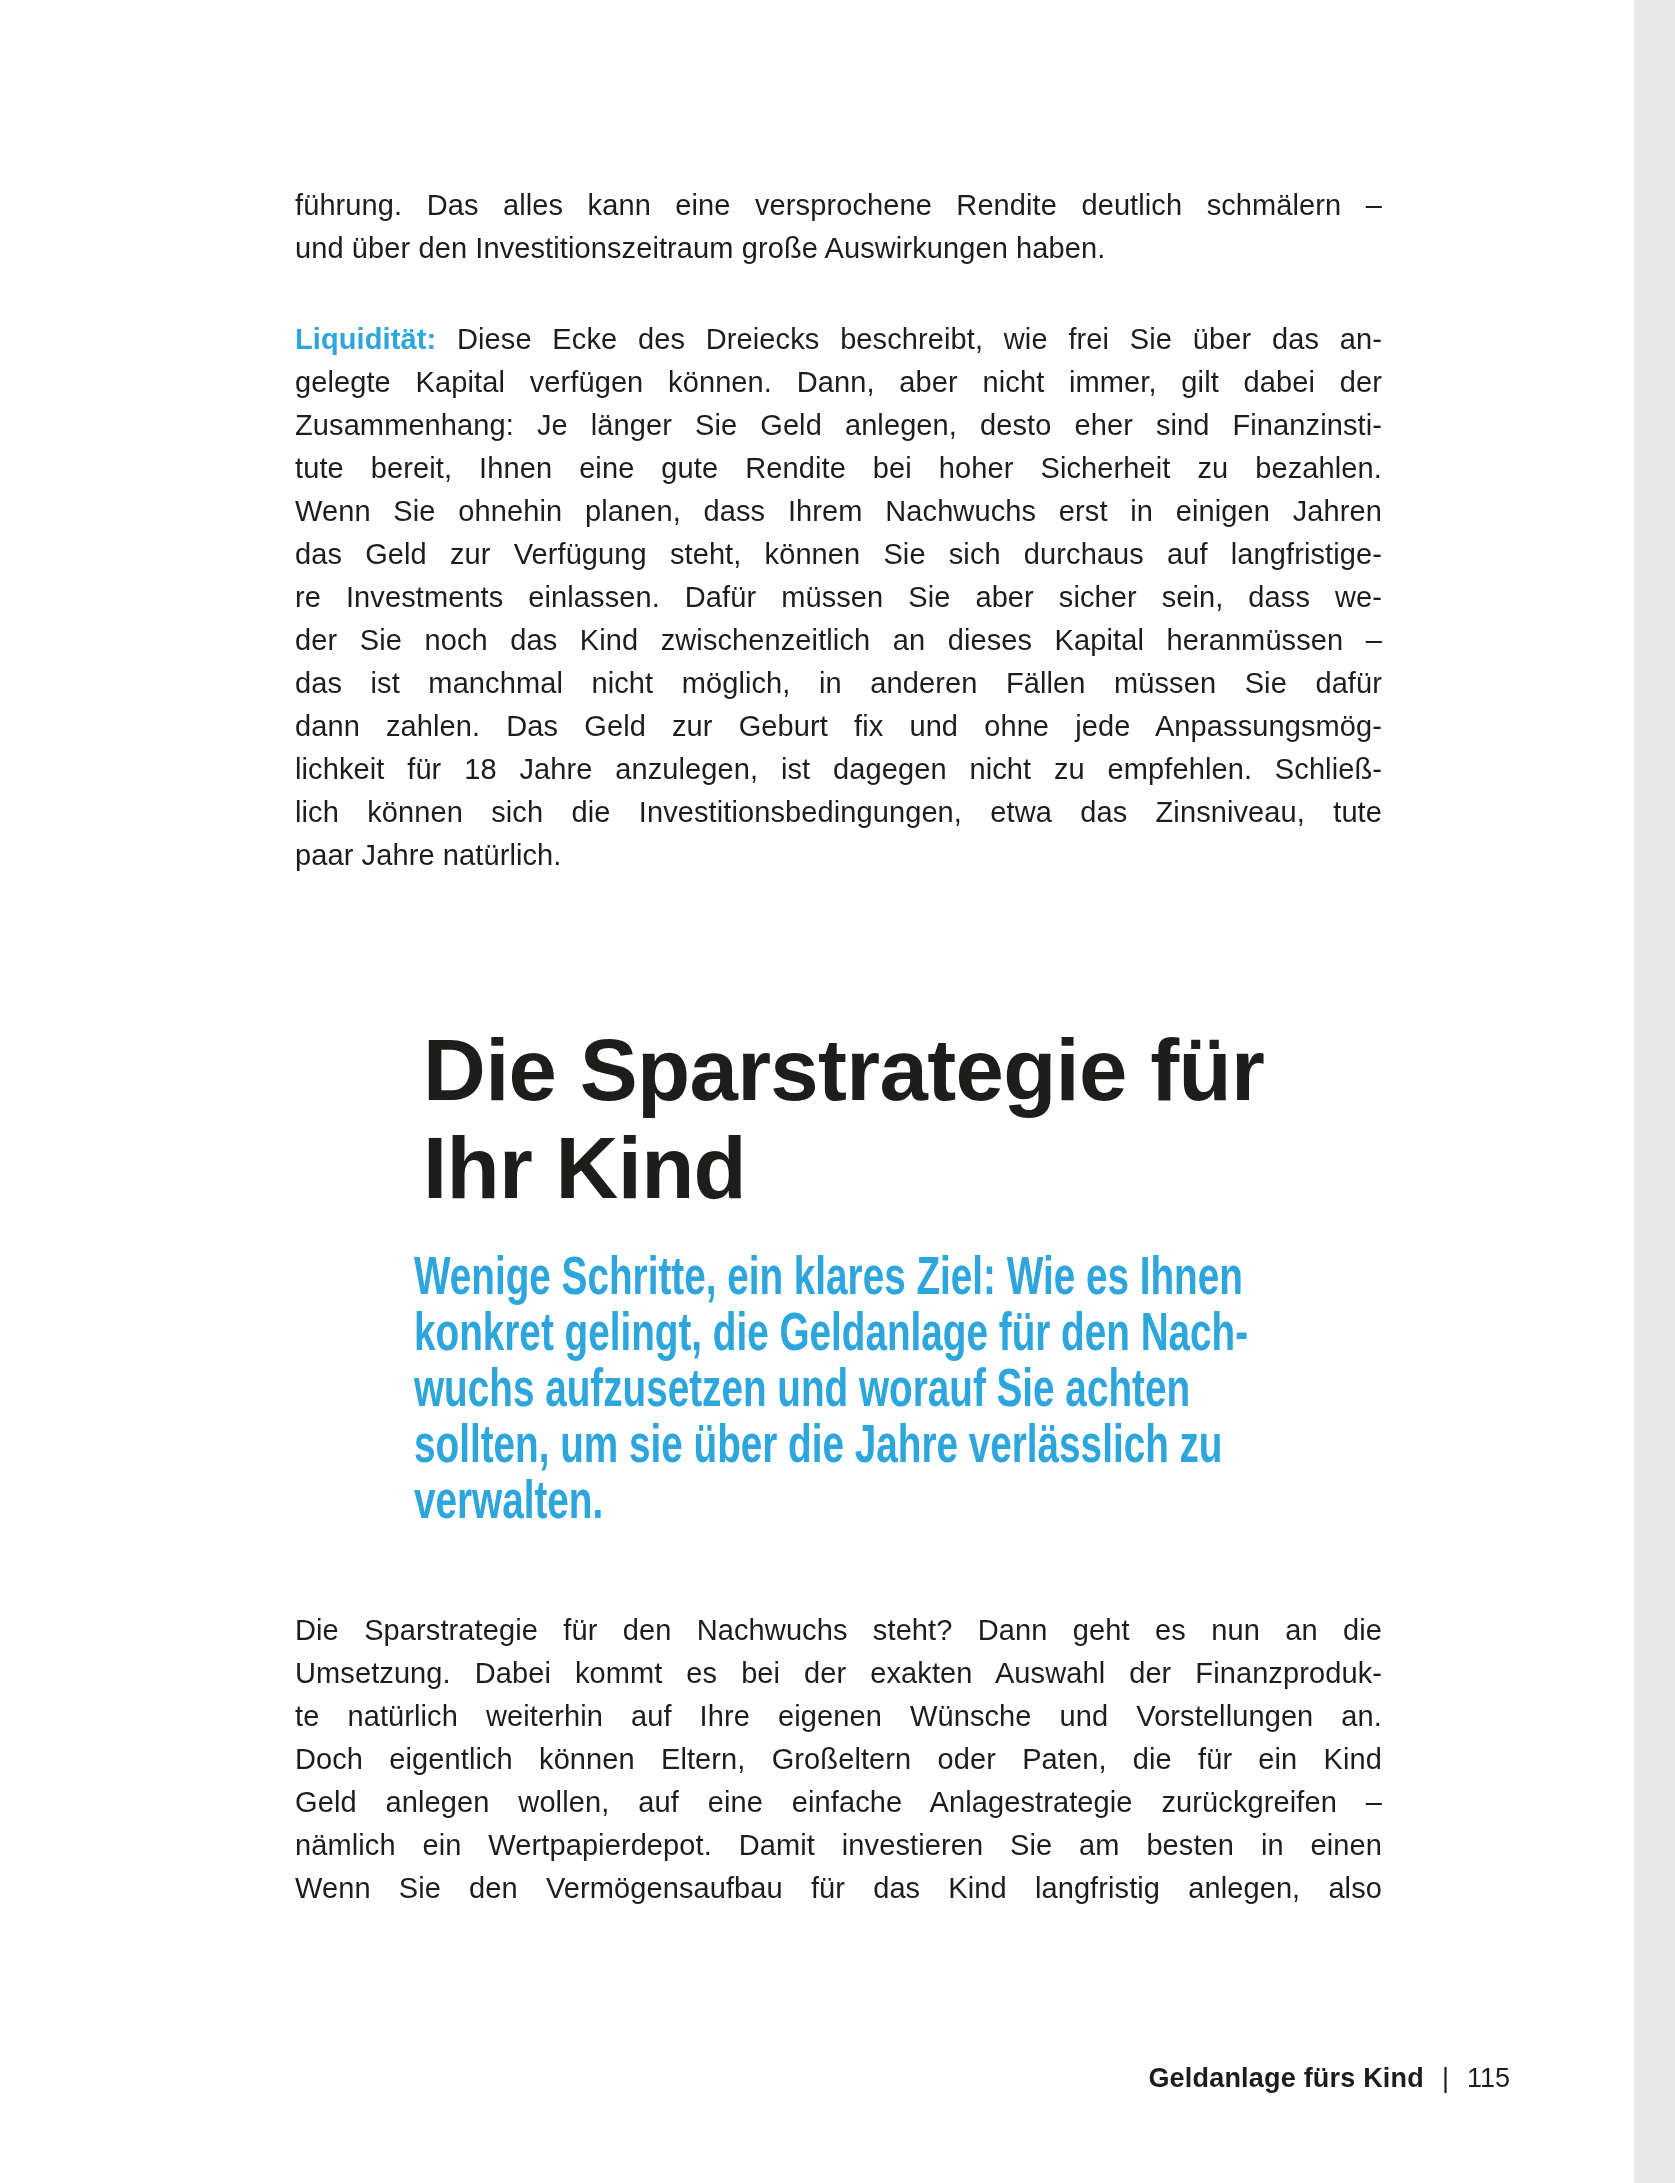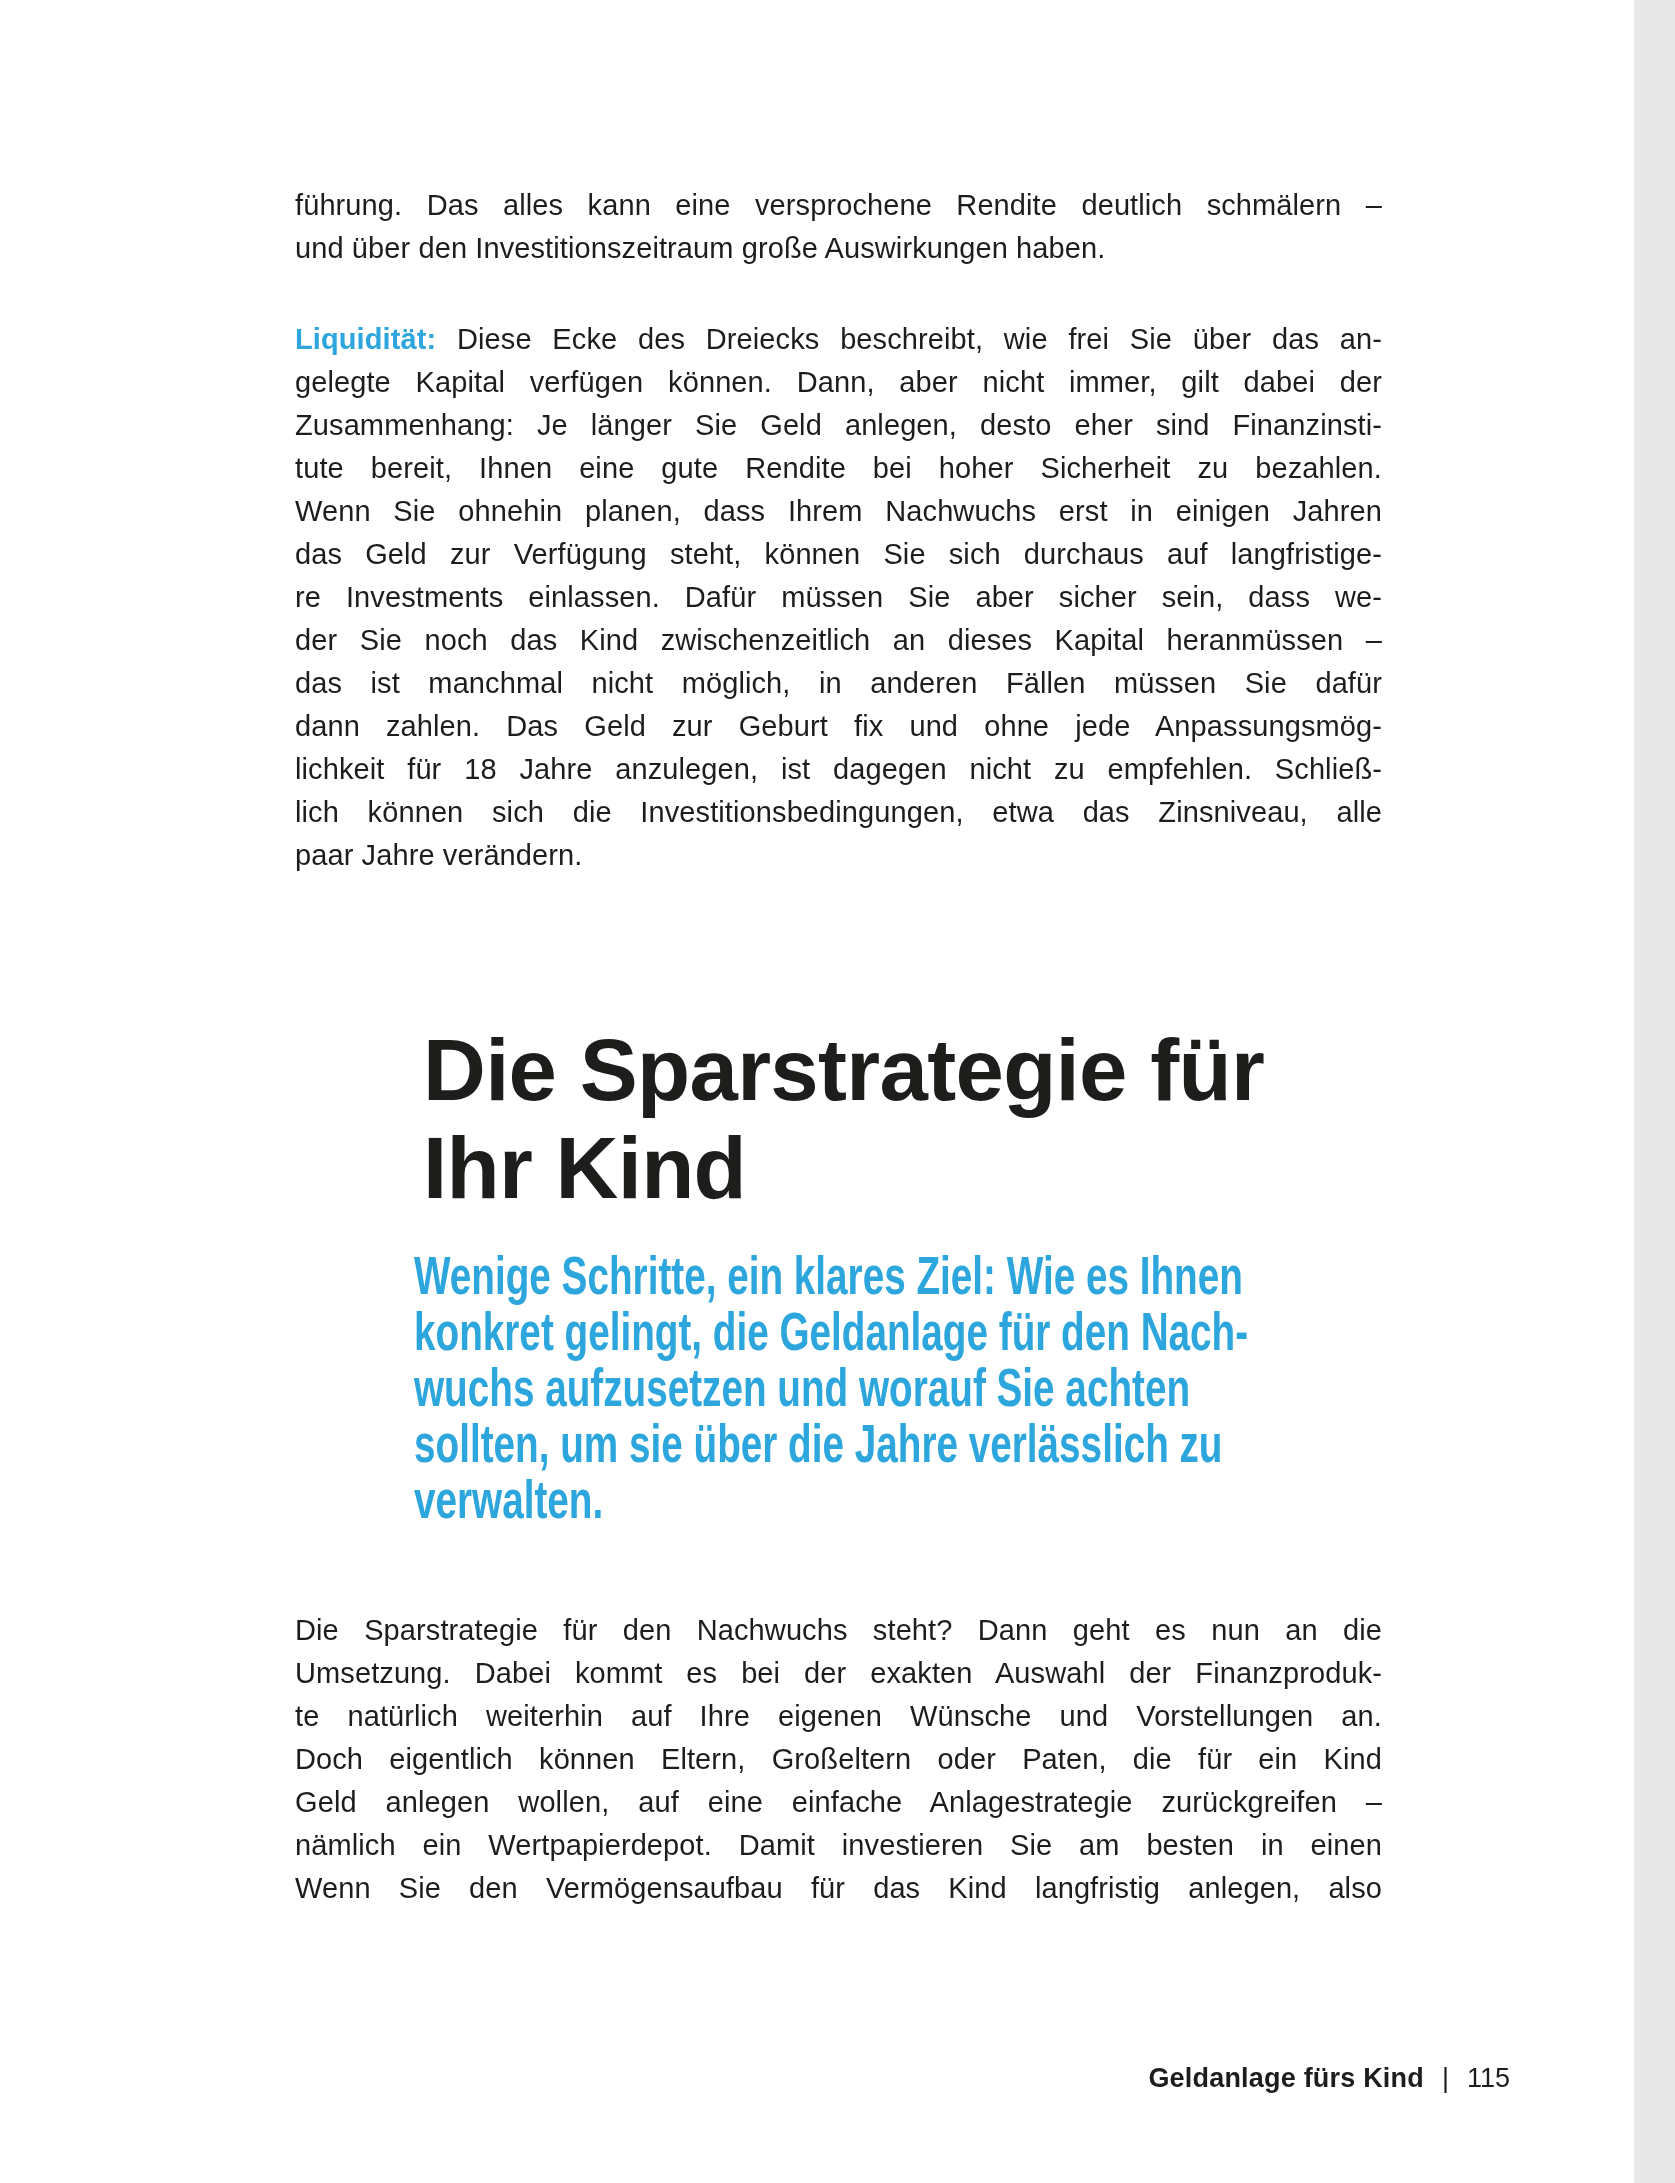--- a/index.html
+++ b/index.html
@@ -86,22 +86,22 @@
       <div class="tline">gelegte Kapital verfügen können. Dann, aber nicht immer, gilt dabei der</div>
       <div class="tline">Zusammenhang: Je länger Sie Geld anlegen, desto eher sind Finanzinsti-</div>
       <div class="tline">tute bereit, Ihnen eine gute Rendite bei hoher Sicherheit zu bezahlen.</div>
       <div class="tline">Wenn Sie ohnehin planen, dass Ihrem Nachwuchs erst in einigen Jahren</div>
       <div class="tline">das Geld zur Verfügung steht, können Sie sich durchaus auf langfristige-</div>
       <div class="tline">re Investments einlassen. Dafür müssen Sie aber sicher sein, dass we-</div>
       <div class="tline">der Sie noch das Kind zwischenzeitlich an dieses Kapital heranmüssen –</div>
       <div class="tline">das ist manchmal nicht möglich, in anderen Fällen müssen Sie dafür</div>
       <div class="tline">dann zahlen. Das Geld zur Geburt fix und ohne jede Anpassungsmög-</div>
       <div class="tline">lichkeit für 18 Jahre anzulegen, ist dagegen nicht zu empfehlen. Schließ-</div>
-      <div class="tline">lich können sich die Investitionsbedingungen, etwa das Zinsniveau, alle</div>
-      <div class="tline">paar Jahre verändern.</div>
+      <div class="tline">lich können sich die Investitionsbedingungen, etwa das Zinsniveau, tute</div>
+      <div class="tline">paar Jahre natürlich.</div>
     </div>
 
   <div id="heading" class="para">
       <div class="hline">Die Sparstrategie für</div>
       <div class="hline">Ihr Kind</div>
     </div>
 
   <div id="subtitle" class="para">
       <div class="sline">Wenige Schritte, ein klares Ziel: Wie es Ihnen</div>
       <div class="sline">konkret gelingt, die Geldanlage für den Nach-</div>

